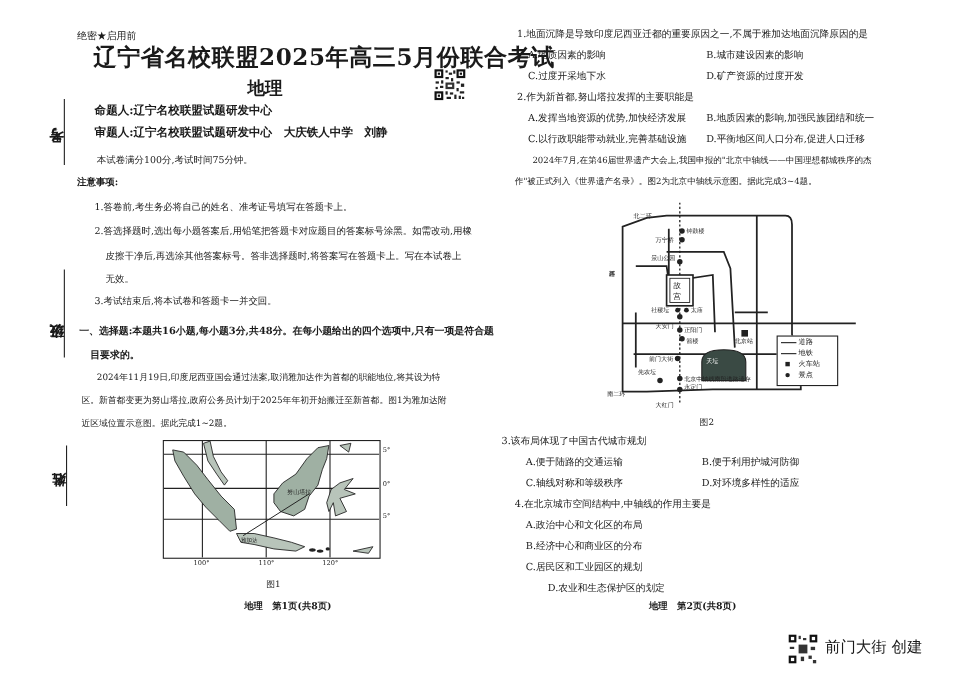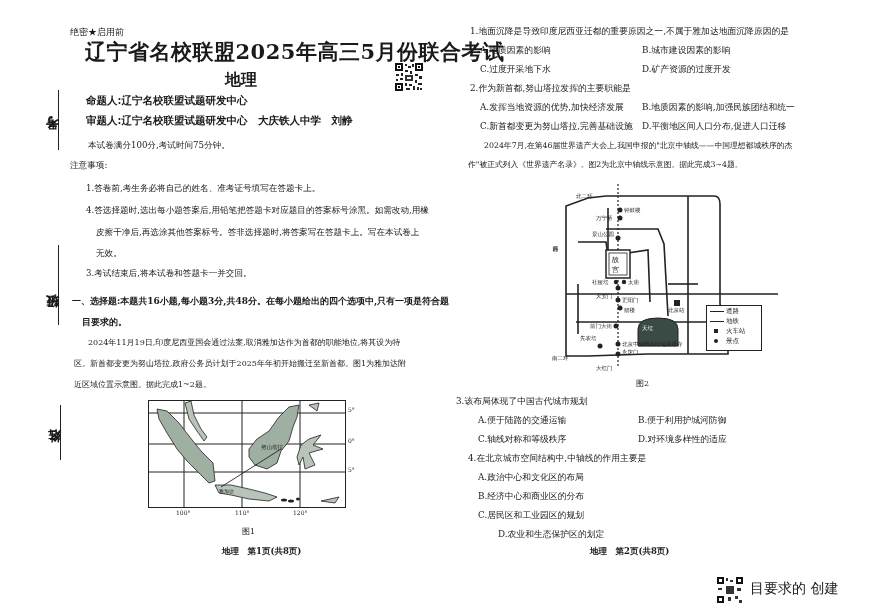--- a/index.html
+++ b/index.html
@@ -10,21 +10,21 @@
   .abs { position:absolute; }
   .sans { font-family:"DejaVu Sans","Liberation Sans",sans-serif; }
 
   
   .secret { left:70px; top:26px; font-size:9px;text-align:right; }
   .main-title { left:85px; top:38px; font-size:21px; font-weight:bold; letter-spacing:0.5px; white-space:nowrap; }
   .subject { left:225px; top:70px; font-size:16px; font-weight:bold; }
   .qr { left:394px; top:62px; width:30px; height:30px; }
   .author { left:86px; font-size:10.5px; font-weight:bold; white-space:nowrap; }
   .body-text { font-size:8.6px; white-space:nowrap; }
-  .notice-title { left:70px; top:160px; font-size:8.6px; font-weight:normal;text-align:center; }
+  .notice-title { left:70px; top:160px; font-size:8.6px; font-weight:bold;text-align:center; }
   .section { left:72px; top:295px; font-size:9px; font-weight:bold; white-space:nowrap; }
 
   
   .margin-label { font-size:13px; font-weight:bold; writing-mode:vertical-rl; transform:rotate(180deg); }
   .margin-line { width:1px; background:#222; }
 
   
   .fig1 { left:148px; top:400px; width:196px; height:106px; border:1.2px solid #222; background:#fff; overflow:hidden; }
   .tick { font-size:6px; }
   .caption { font-size:8px; }
@@ -84,21 +84,21 @@
       <rect x="26" y="26" width="2" height="2"></rect>
   </g>
 </svg>
 
 <div class="abs author" style="top:94px;">命题人:辽宁名校联盟试题研发中心</div>
 <div class="abs author" style="top:114px;">审题人:辽宁名校联盟试题研发中心　大庆铁人中学　刘静</div>
 
 <div class="abs body-text" style="left:88px;top:140px;">本试卷满分100分,考试时间75分钟。</div>
 <div class="abs notice-title">注意事项:</div>
 <div class="abs body-text" style="left:86px;top:183px;">1.答卷前,考生务必将自己的姓名、准考证号填写在答题卡上。</div>
-<div class="abs body-text" style="left:86px;top:205px;">4.答选择题时,选出每小题答案后,用铅笔把答题卡对应题目的答案标号涂黑。如需改动,用橡</div>
+<div class="abs body-text" style="left:86px;top:205px;">2.答选择题时,选出每小题答案后,用铅笔把答题卡对应题目的答案标号涂黑。如需改动,用橡</div>
 <div class="abs body-text" style="left:96px;top:227px;">皮擦干净后,再选涂其他答案标号。答非选择题时,将答案写在答题卡上。写在本试卷上</div>
 <div class="abs body-text" style="left:96px;top:248px;">无效。</div>
 <div class="abs body-text" style="left:86px;top:268px;">3.考试结束后,将本试卷和答题卡一并交回。</div>
 
 <div class="abs section">一、选择题:本题共16小题,每小题3分,共48分。在每小题给出的四个选项中,只有一项是符合题</div>
 <div class="abs section" style="left:82px;top:316px;">目要求的。</div>
 
 <div class="abs body-text" style="left:88px;top:337px;font-size:8px;">2024年11月19日,印度尼西亚国会通过法案,取消雅加达作为首都的职能地位,将其设为特</div>
 <div class="abs body-text" style="left:74px;top:358px;font-size:8px;">区。新首都变更为努山塔拉,政府公务员计划于2025年年初开始搬迁至新首都。图1为雅加达附</div>
 <div class="abs body-text" style="left:74px;top:379px;font-size:8px;">近区域位置示意图。据此完成1~2题。</div>
@@ -153,21 +153,21 @@
 
 <div class="abs q" style="left:470px;top:26px;">1.地面沉降是导致印度尼西亚迁都的重要原因之一,不属于雅加达地面沉降原因的是</div>
 <div class="abs opt" style="left:480px;top:45px;">A.地质因素的影响</div>
 <div class="abs opt" style="left:642px;top:45px;">B.城市建设因素的影响</div>
 <div class="abs opt" style="left:480px;top:64px;">C.过度开采地下水</div>
 <div class="abs opt" style="left:642px;top:64px;">D.矿产资源的过度开发</div>
 
 <div class="abs q" style="left:470px;top:83px;">2.作为新首都,努山塔拉发挥的主要职能是</div>
 <div class="abs opt" style="left:480px;top:102px;">A.发挥当地资源的优势,加快经济发展</div>
 <div class="abs opt" style="left:642px;top:102px;">B.地质因素的影响,加强民族团结和统一</div>
-<div class="abs opt" style="left:480px;top:121px;">C.新首都变更为努山塔拉,完善基础设施</div>
+<div class="abs opt" style="left:480px;top:121px;">C.以行政职能带动就业,完善基础设施</div>
 <div class="abs opt" style="left:642px;top:121px;">D.平衡地区间人口分布,促进人口迁移</div>
 
 <div class="abs body-text" style="left:484px;top:140px;font-size:7.8px;">2024年7月,在第46届世界遗产大会上,我国申报的"北京中轴线——中国理想都城秩序的杰</div>
 <div class="abs body-text" style="left:468px;top:159px;font-size:7.8px;">作"被正式列入《世界遗产名录》。图2为北京中轴线示意图。据此完成3~4题。</div>
 
 <svg class="abs fig2" viewBox="0 0 232 190">
   <g fill="none" stroke="#222" stroke-width="1.6">
 
     <path d="M18,120 L18,22 L40,14 L58,12 L166,12 Q172,12 172,20 L172,120 L180,150 L180,170 L100,170 L40,172 L18,172 Z"></path>
 
@@ -276,13 +276,13 @@
       <rect x="10" y="2" width="2" height="3"></rect>
       <rect x="14" y="4" width="3" height="2"></rect>
       <rect x="10" y="10" width="8" height="8"></rect>
       <rect x="2" y="12" width="4" height="2"></rect>
       <rect x="21" y="12" width="4" height="3"></rect>
       <rect x="12" y="21" width="3" height="4"></rect>
       <rect x="19" y="20" width="3" height="3"></rect>
       <rect x="23" y="24" width="3" height="3"></rect>
     </g>
 </svg>
-<div class="abs watermark sans" style="left:750px;top:580px;">目要求的 创建</div>
+<div class="abs watermark sans" style="left:750px;top:580px;">前门大街 创建</div>
 
 </body></html>

